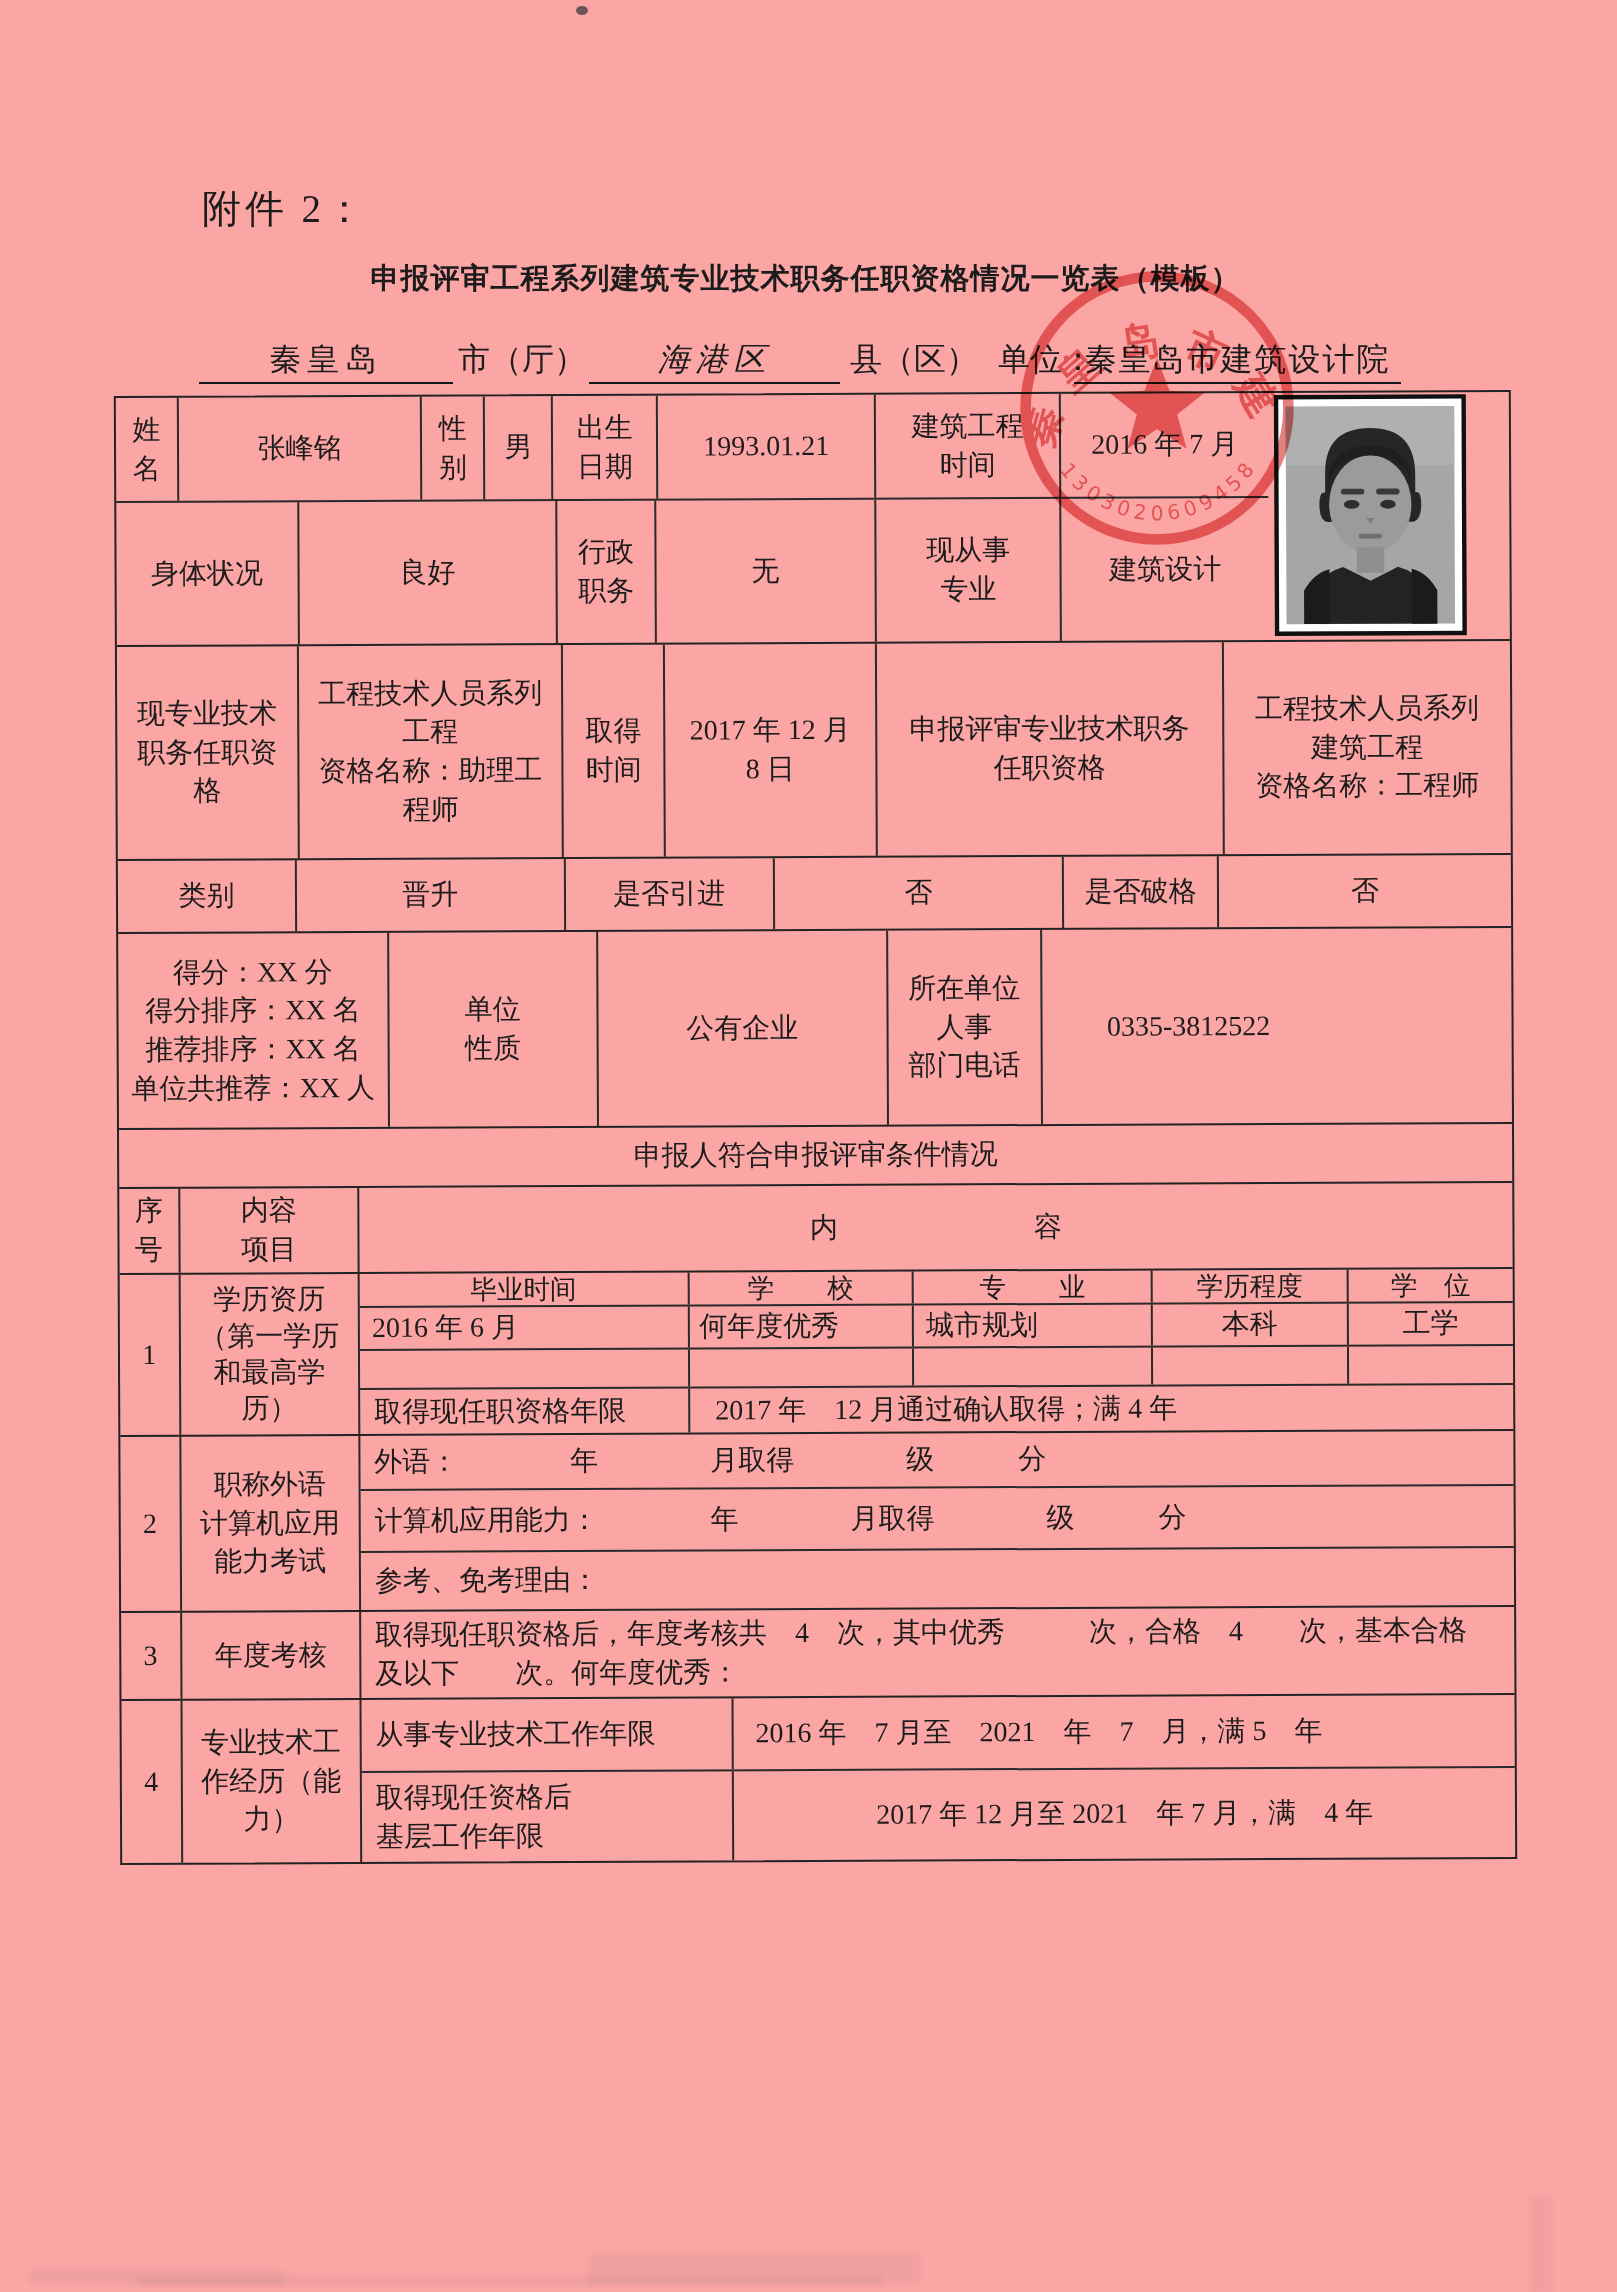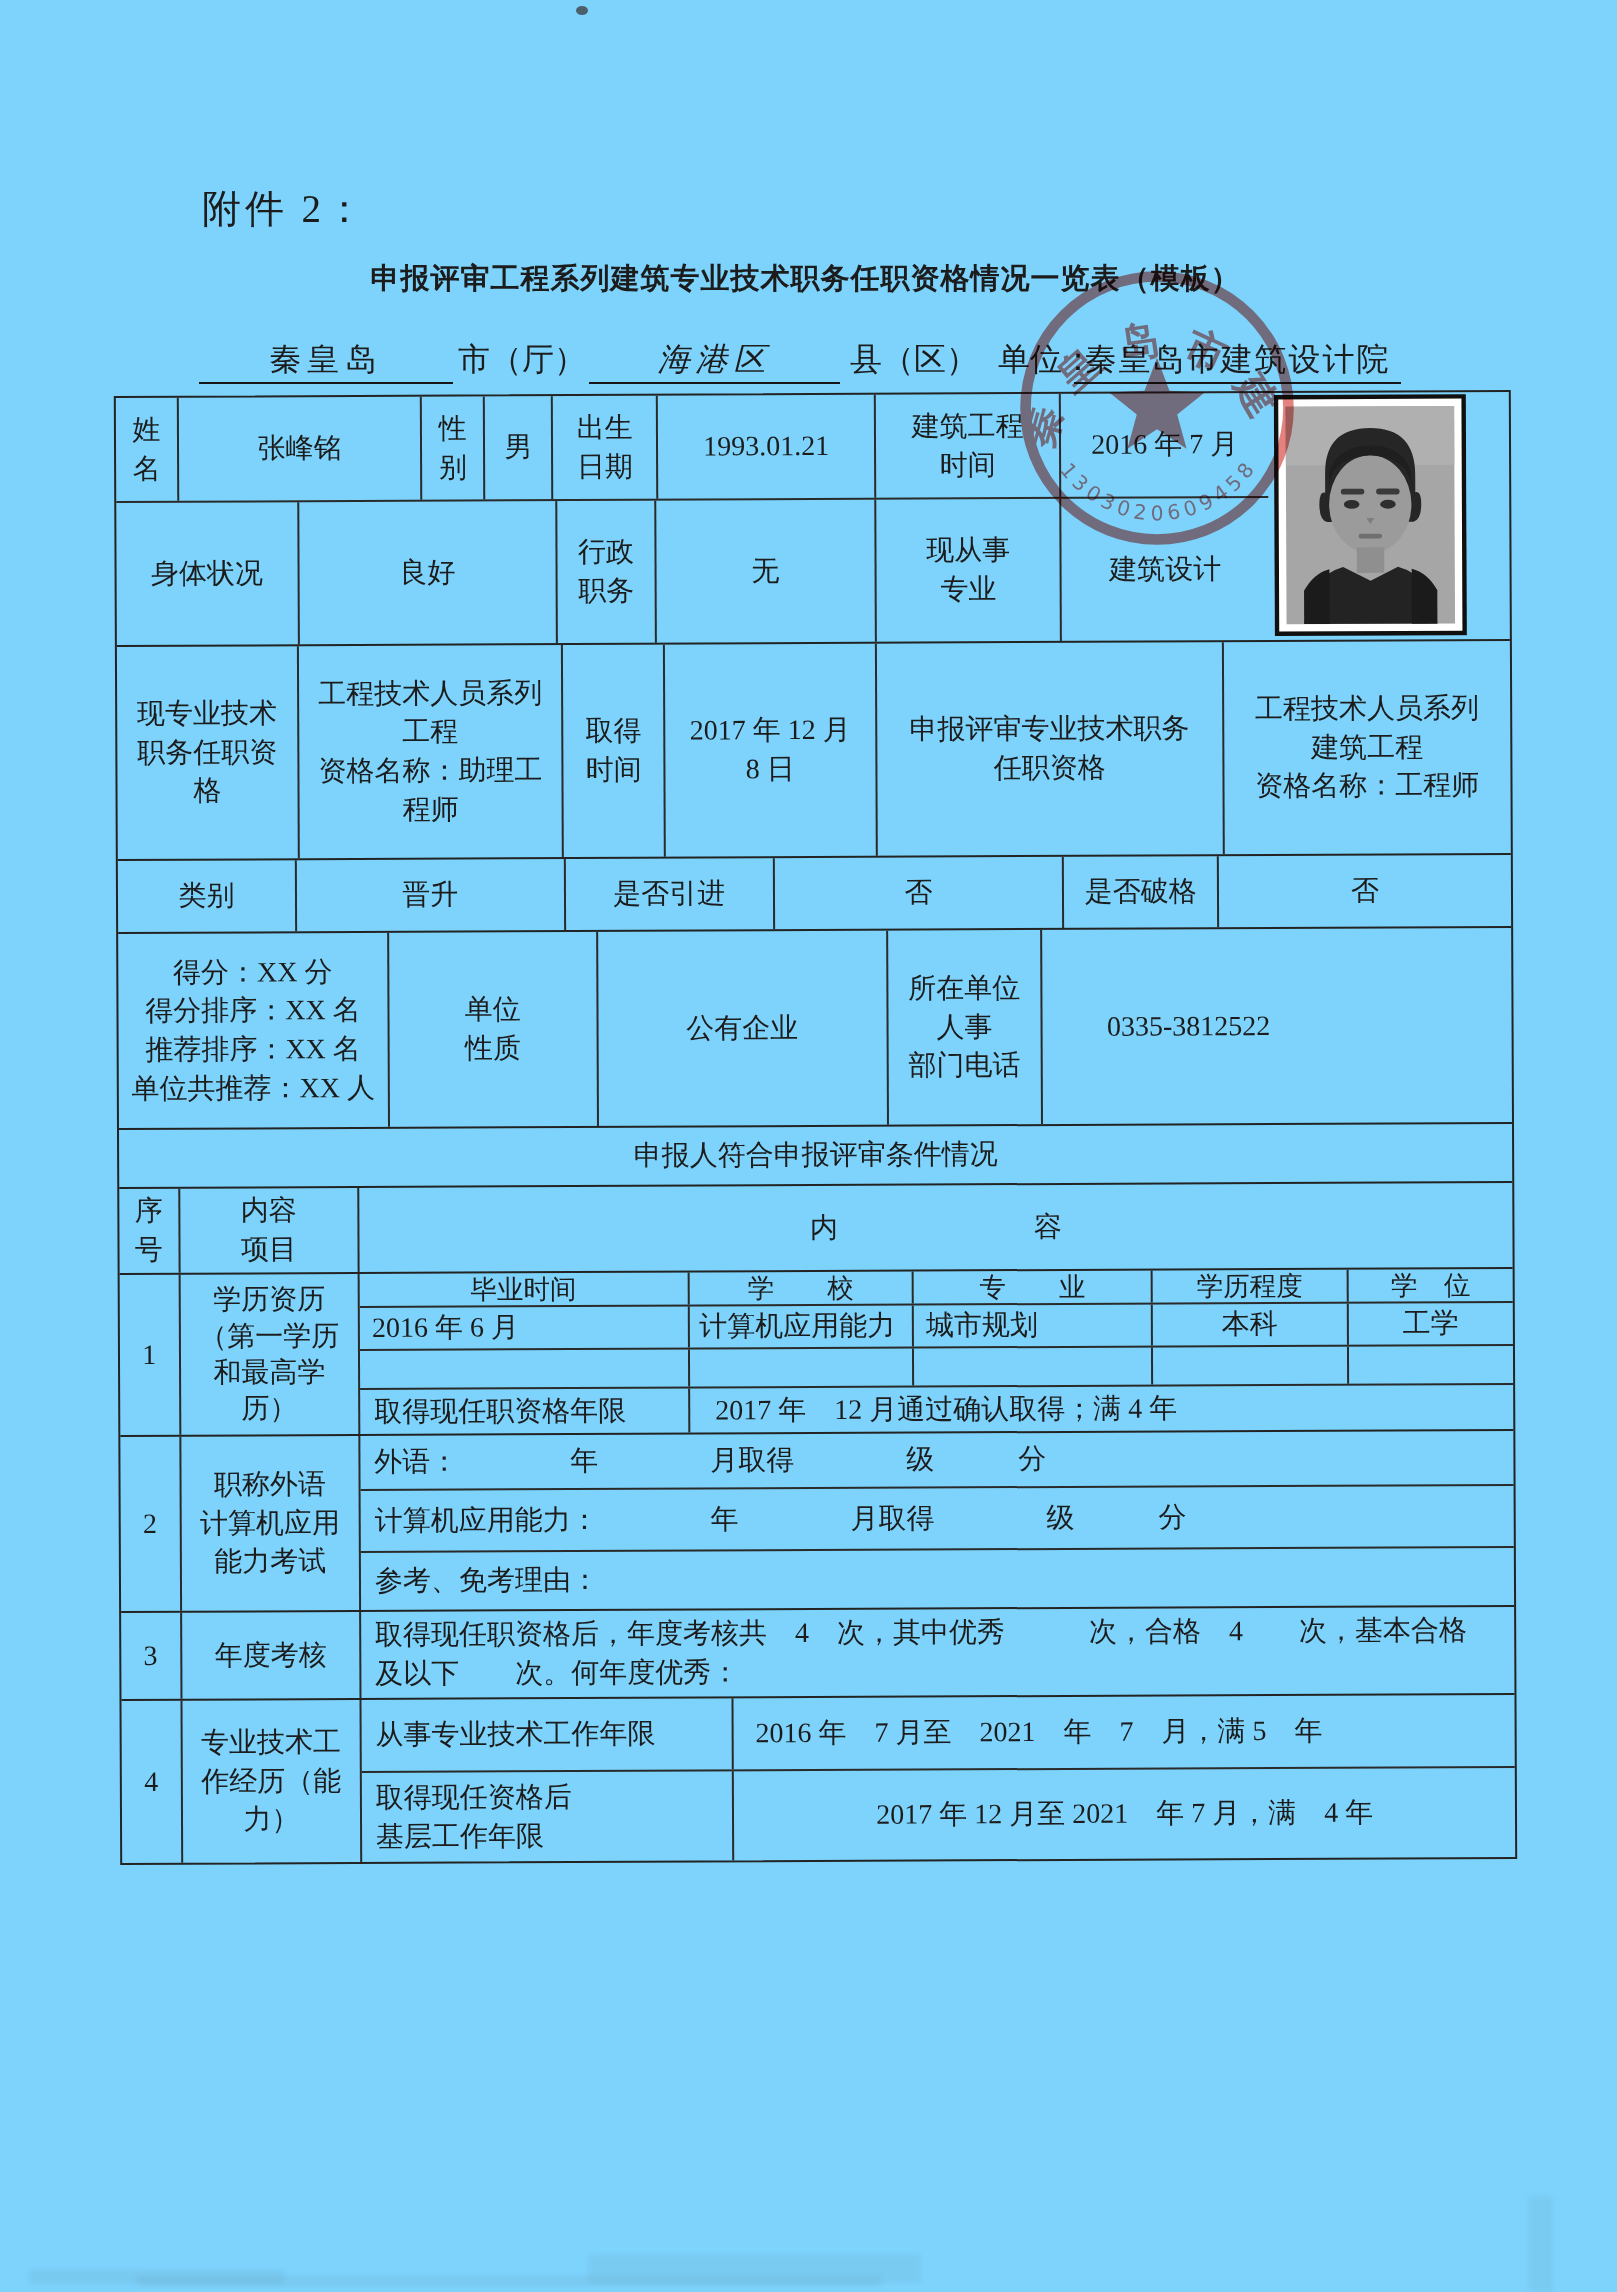--- a/index.html
+++ b/index.html
@@ -1,18 +1,18 @@
 <!DOCTYPE html>
 <html><head>
 <meta charset="utf-8">
 <style>
   * { margin:0; padding:0; box-sizing:border-box; }
   html,body { background:#e9e9e9; }
   .sheet {
-    position:relative; width:1617px; height:2293px; background:#7dd3fc;
+    position:relative; width:1617px; height:2293px; background:#fca5a5;
     overflow:hidden; font-family:"Liberation Serif","DejaVu Serif",serif;
     color:#1c1c1c;
   }
   .attachment { position:absolute; left:202px; top:182px; font-size:39px; letter-spacing:3.9px; }
   .doc-title  { position:absolute; left:0; top:259px; width:1611px; text-align:center;
                 font-size:29px; font-weight:bold; letter-spacing:1px; }
   
   .rl { position:absolute; top:335px; height:49px; line-height:49px; font-size:32px; }
   .rl.u { border-bottom:2.9px solid #161616; text-align:center; letter-spacing:5.9px; }
   .rl-u1 { left:199px;  width:254px; }
@@ -177,21 +177,21 @@
       <div class="stackcol" style="width:82.9%; border-left:2px solid #2a2a2a">
         <div class="trow sub" style="height:32px; border-top:none; font-size:26.5px">
           <div class="cell" style="width:28.4%">毕业时间</div>
           <div class="cell" style="width:19.5%">学　　校</div>
           <div class="cell" style="width:20.7%">专　　业</div>
           <div class="cell" style="width:17.0%">学历程度</div>
           <div class="cell" style="width:14.4%">学　位</div>
         </div>
         <div class="trow sub" style="height:43px">
           <div class="cell left" style="width:28.4%; padding-left:11.8px">2016 年 6 月</div>
-          <div class="cell left" style="width:19.5%; padding-left:9.8px">计算机应用能力</div>
+          <div class="cell left" style="width:19.5%; padding-left:9.8px">何年度优秀</div>
           <div class="cell left" style="width:20.7%; padding-left:11.8px">城市规划</div>
           <div class="cell" style="width:17.0%">本科</div>
           <div class="cell" style="width:14.4%">工学</div>
         </div>
         <div class="trow sub" style="height:39px">
           <div class="cell" style="width:28.4%"></div>
           <div class="cell" style="width:19.5%"></div>
           <div class="cell" style="width:20.7%"></div>
           <div class="cell" style="width:17.0%"></div>
           <div class="cell" style="width:14.4%"></div>

